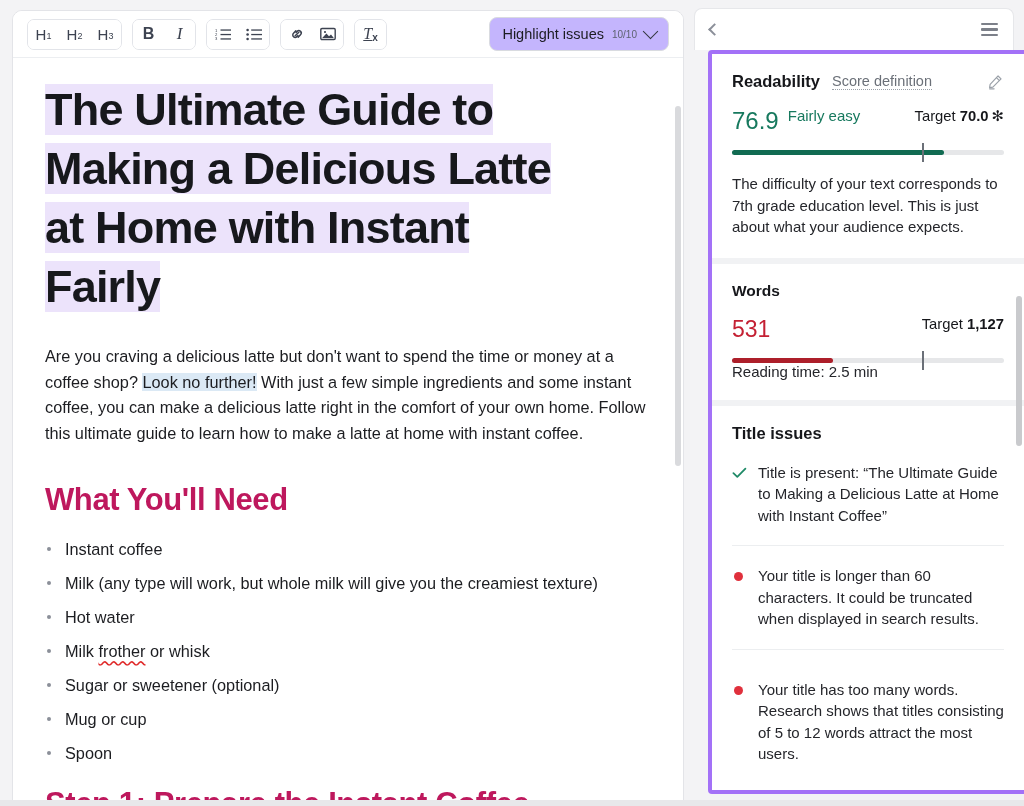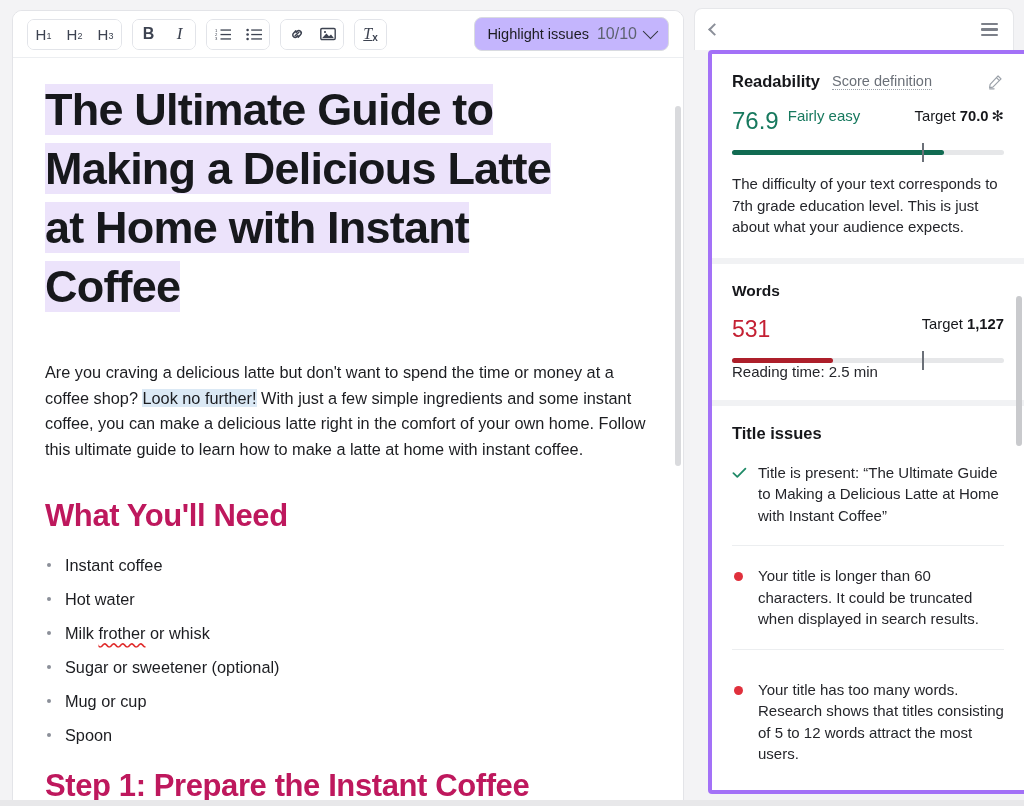--- a/index.html
+++ b/index.html
@@ -44,37 +44,37 @@
   .tool-btn.bold { font-weight: 700; font-size: 16px; }
   .tool-btn.ital { font-style: italic; font-family: "Liberation Serif", serif; font-size: 17px; }
   .highlight-select {
     margin-left: auto;
     display: flex; align-items: center; gap: 8px;
     height: 34px; padding: 0 12px;
     border: 1px solid #d9dbe0; border-radius: 8px;
     background: #c4b5fd; cursor: pointer;
     font-size: 14.5px; color: #1c1c22;
   }
-  .highlight-select .cnt { color: #5d6270; font-size: 16px; }
+  .highlight-select .cnt { color: #5d6270; font-size: 10px; }
   .chev { width: 11px; height: 11px; border-right: 1.8px solid #33373f; border-bottom: 1.8px solid #33373f;
           transform: rotate(45deg); margin-top: -5px; }
 
   .doc {
     padding: 22px 30px 0 32px;
     height: 762px; overflow: hidden;
     position: relative;
   }
   .doc h1 {
     font-size: 45px; line-height: 59px; font-weight: 700;
     letter-spacing: -0.8px; color: #17181c;
   }
   .doc h1 span.hl { background: #ece3fb; }
   .doc p {
     font-size: 16.3px; line-height: 25.5px; color: #1c1d21;
-    margin-top: 44px;
+    margin-top: 28px;
   }
   .doc p .hl-blue { background: #dbe9f5; }
   .doc h2 {
     font-size: 31px; font-weight: 700; color: #be185d;
     margin-top: 36px; letter-spacing: -0.4px;
   }
   .doc ul { margin-top: 20px; list-style: none; }
   .doc ul li {
     font-size: 16.3px; line-height: 22px; color: #1c1d21;
     padding-left: 20px; margin-bottom: 12px; position: relative;
@@ -251,29 +251,30 @@
         <span class="cnt">10/10</span>
         <span class="chev"></span>
       </div>
     </div>
 
     <div class="doc">
       <h1>
         <span class="hl">The Ultimate Guide to</span><br>
         <span class="hl">Making a Delicious Latte</span><br>
         <span class="hl">at Home with Instant</span><br>
-        <span class="hl">Coffee</span>
+        <span class="hl">Fairly</span>
       </h1>
 
       <p><span>Are you craving a delicious latte but don't want to spend the time or money at a coffee shop? </span><span class="hl-blue">Look no further!</span><span> With just a few simple ingredients and some instant coffee, you can make a delicious latte right in the comfort of your own home. Follow this ultimate guide to learn how to make a latte at home with instant coffee.</span></p>
 
       <h2>What You'll Need</h2>
 
       <ul>
         <li>Instant coffee</li>
+        <li>Milk (any type will work, but whole milk will give you the creamiest texture)</li>
         <li>Hot water</li>
         <li>Milk <span class="spell">frother</span> or whisk</li>
         <li>Sugar or sweetener (optional)</li>
         <li>Mug or cup</li>
         <li>Spoon</li>
       </ul>
 
       <h2 class="last">Step 1: Prepare the Instant Coffee</h2>
 
       <div class="editor-scroll"></div>

